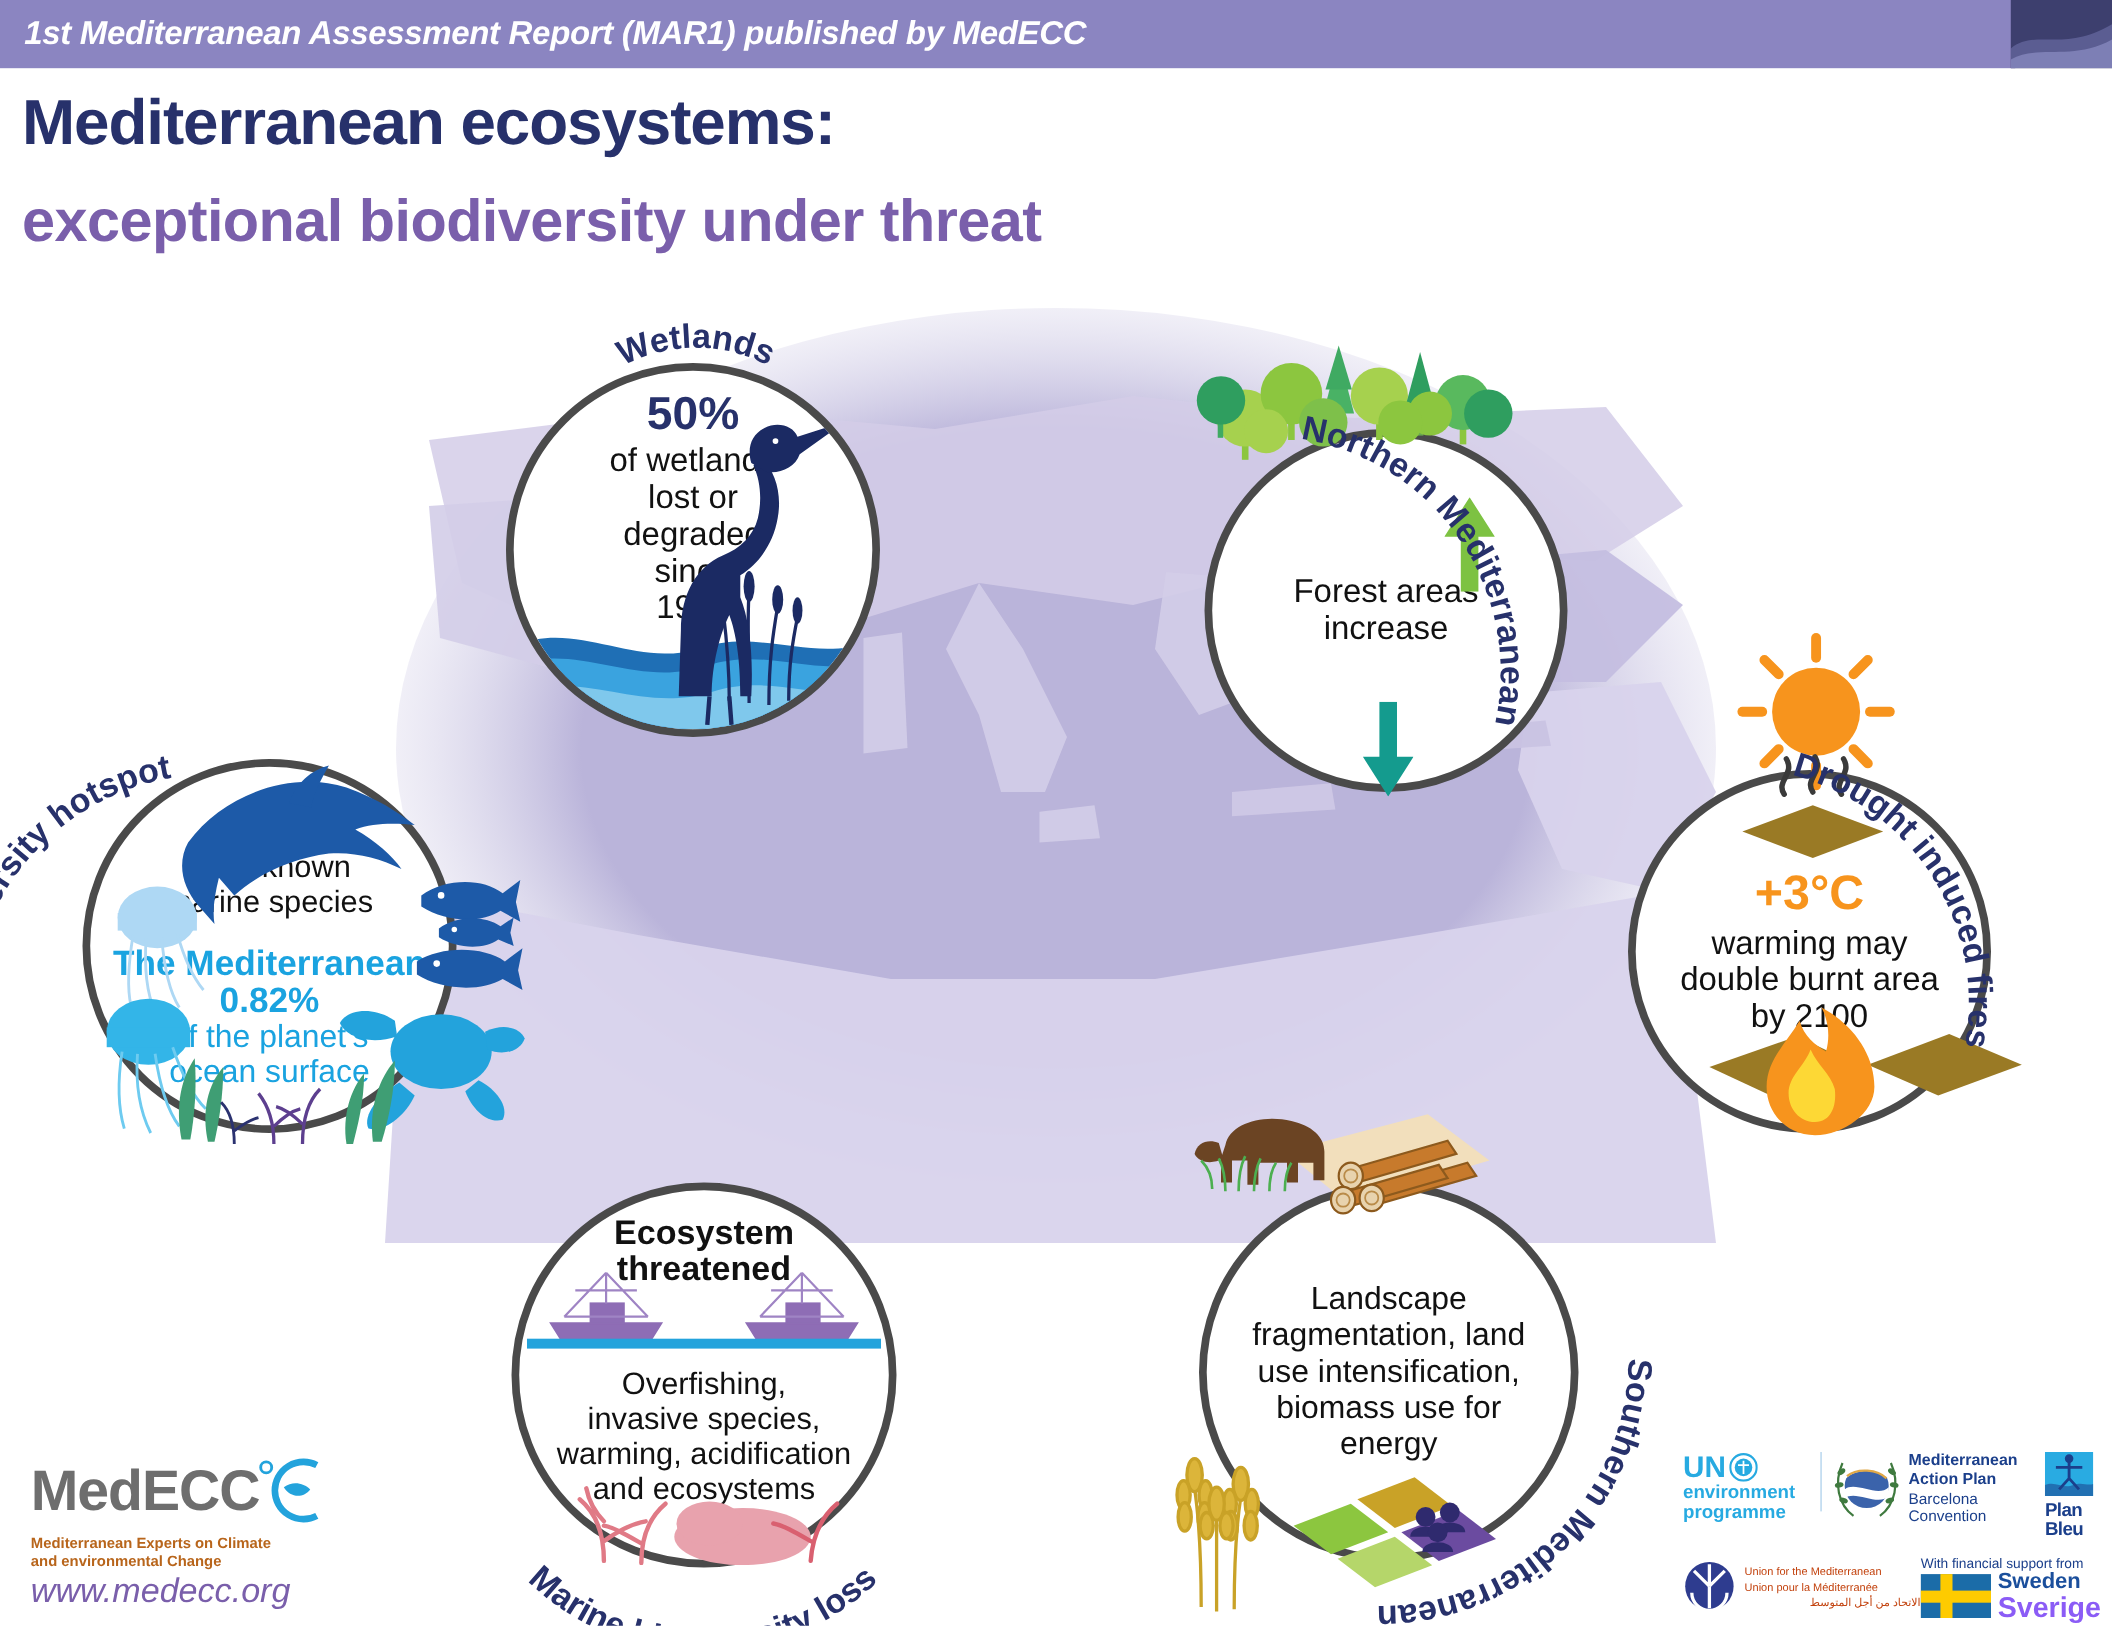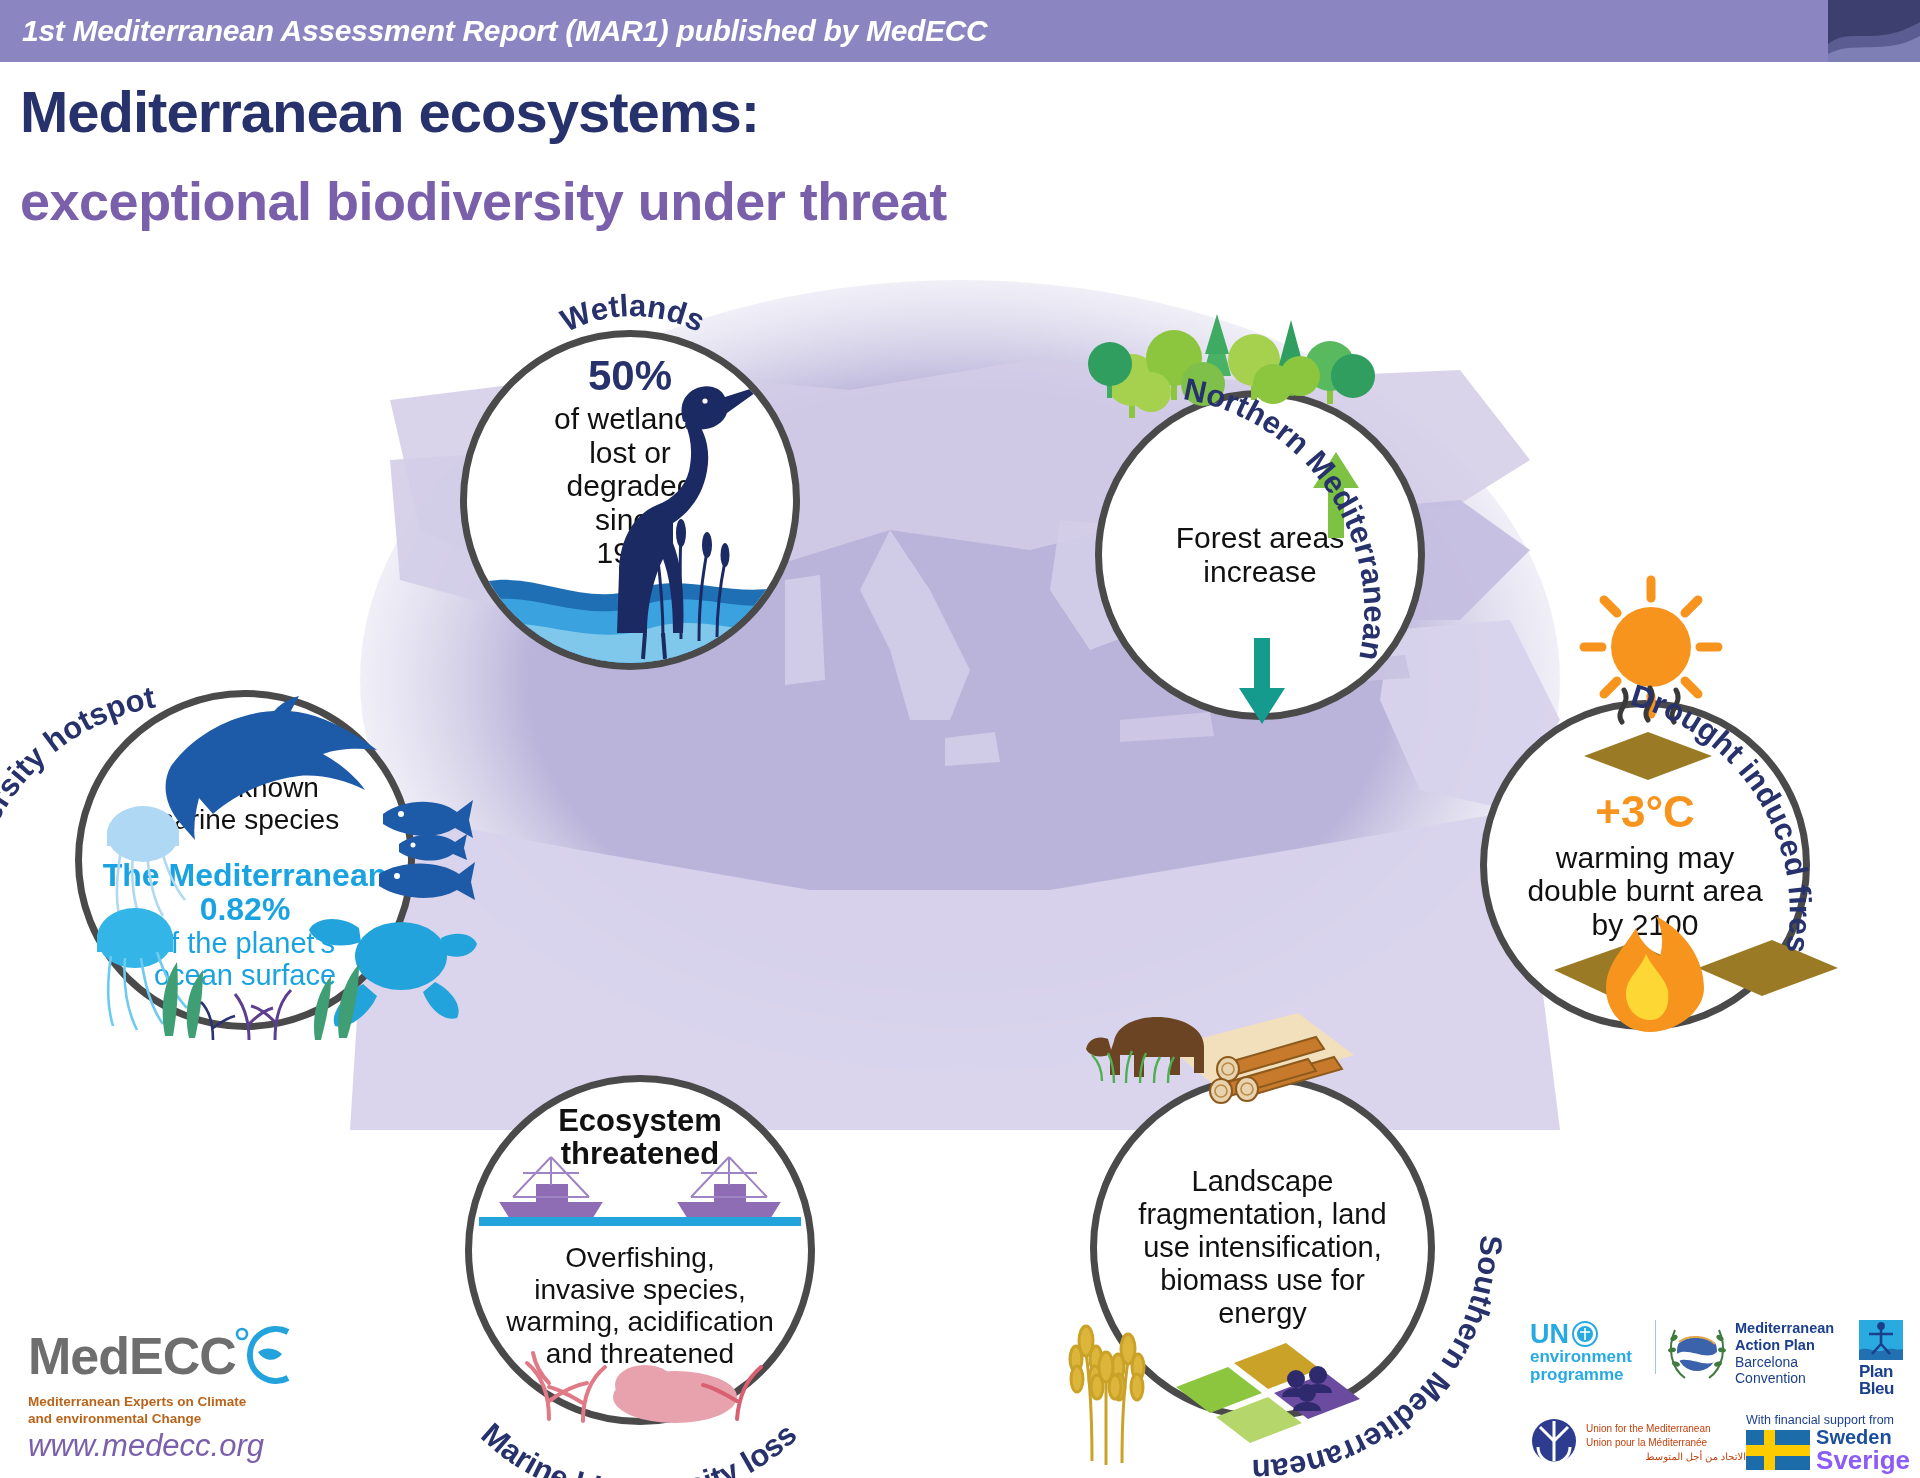--- a/index.html
+++ b/index.html
@@ -515,21 +515,21 @@
   </div>
   <div class="inner">
     <div class="stat" style="font-size:31px; color:#111;">
       <div>Ecosystem</div>
       <div>threatened</div>
     </div>
     <div class="body-sm" style="margin-top:72px;">
       <div>Overfishing,</div>
       <div>invasive species,</div>
       <div>warming, acidification</div>
-      <div>and threatened</div>
+      <div>and ecosystems</div>
     </div>
   </div>
 </div>
 
 <div class="node" id="node-south">
   <div class="disc"></div>
   <div class="arc-label" style="left:-40px; top:30px;">
     <svg width="500" height="390" viewBox="0 0 500 390">
       <path id="arcSou" d="M428,96 A226,226 0 0 1 168,352" fill="none"></path>
       <text><textPath href="#arcSou" startOffset="50%" text-anchor="middle">Southern Mediterranean</textPath></text>

